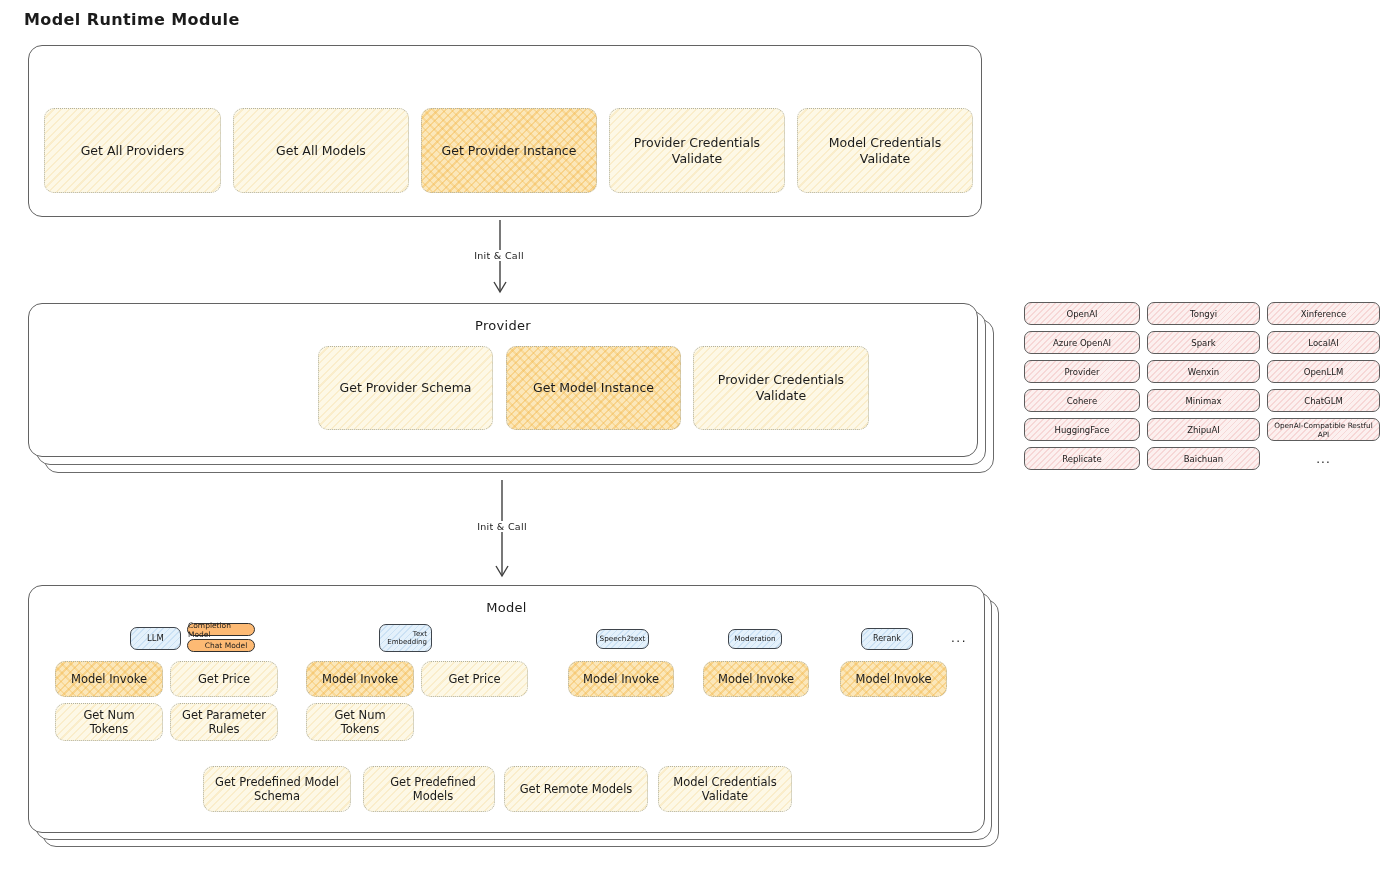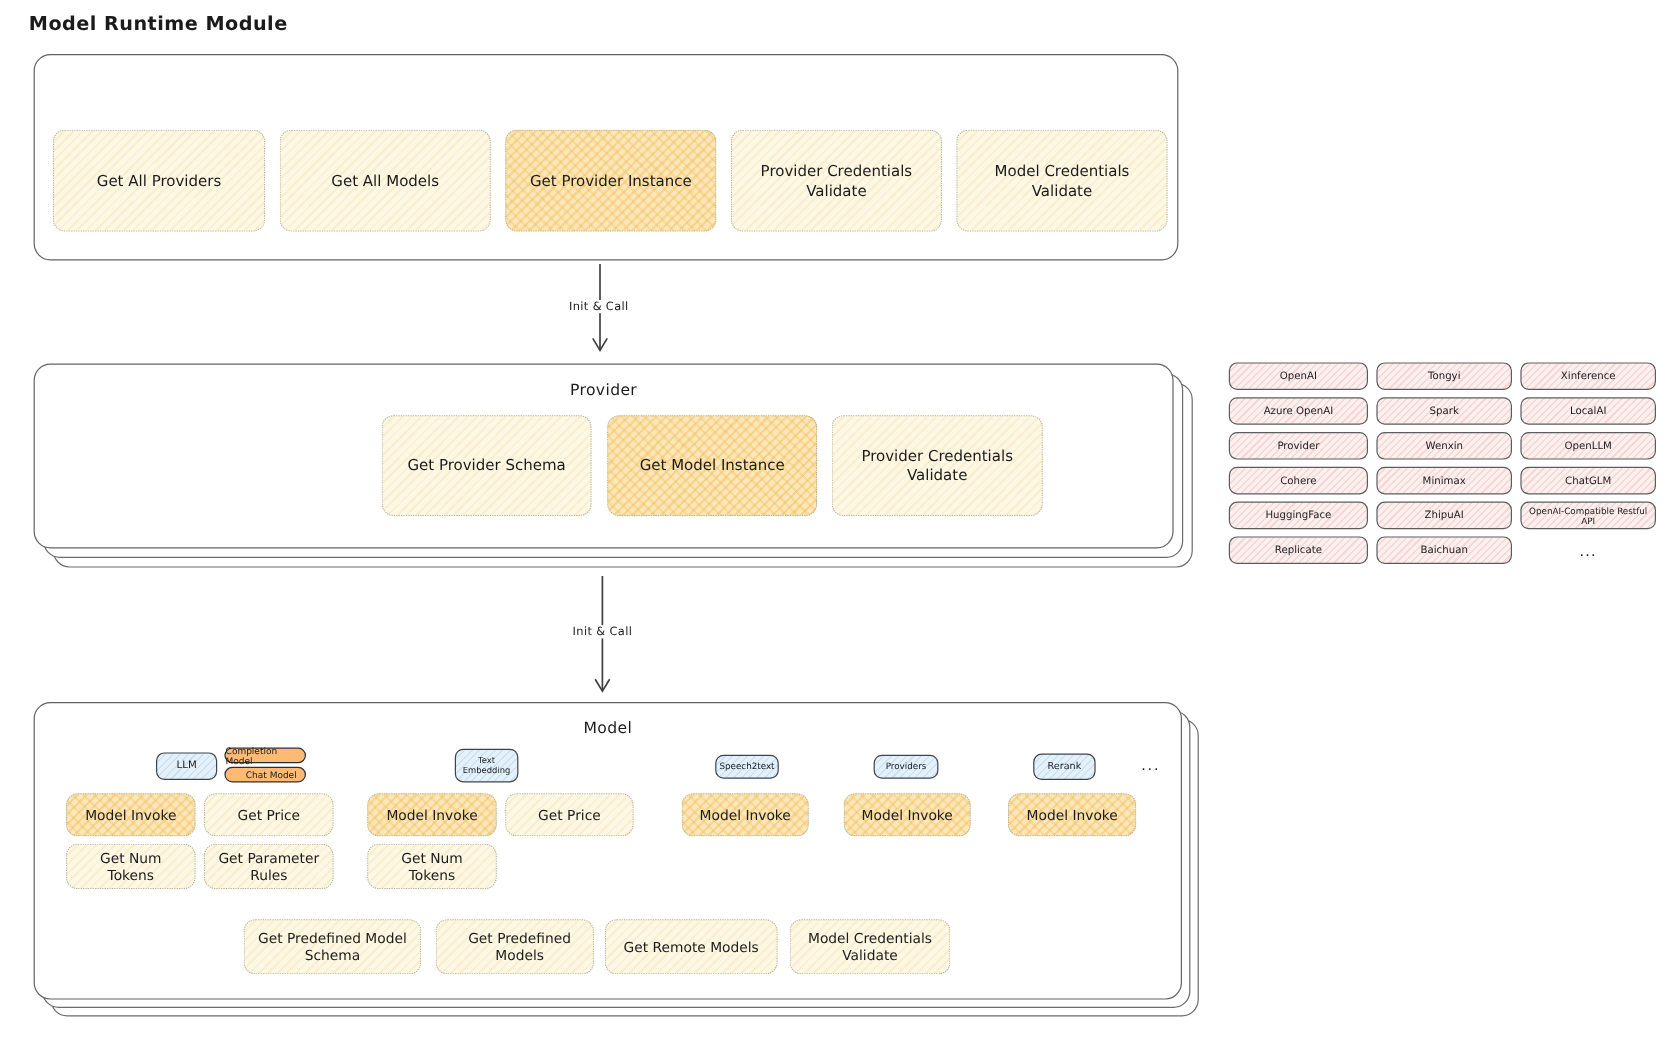--- a/index.html
+++ b/index.html
@@ -110,23 +110,23 @@
 <div class="arrow-label" style="left:452px; top:521px; width:100px;">Init &amp; Call</div>
 
 <div class="stack" style="left:42px; top:599px; width:957px; height:248px;"></div>
 <div class="stack" style="left:35px; top:592px; width:957px; height:248px;"></div>
 <div class="container" style="left:28px; top:585px; width:957px; height:248px;">
   <div class="box-title" style="top:14px;">Model</div>
 
   <div class="pill-blue" style="left:101px; top:41px; width:51px; height:23px; font-size:8.5px;">LLM</div>
   <div class="pill-white" style="left:158px; top:37px; width:68px; height:13px;">Completion Model</div>
   <div class="pill-white" style="left:158px; top:53px; width:68px; height:13px;padding-left:10px;">Chat Model</div>
-  <div class="pill-blue" style="left:350px; top:38px; width:53px; height:26px; font-size:7px; padding:13px 4px;">Text Embedding</div>
+  <div class="pill-blue" style="left:350px; top:38px; width:53px; height:26px; font-size:7px; padding:13px 4px;text-align:right;">Text Embedding</div>
   <div class="pill-blue" style="left:567px; top:43px; width:53px; height:20px; font-size:7.3px;">Speech2text</div>
-  <div class="pill-blue" style="left:699px; top:43px; width:54px; height:20px; font-size:7.3px;">Providers</div>
+  <div class="pill-blue" style="left:699px; top:43px; width:54px; height:20px; font-size:7.3px;">Moderation</div>
   <div class="pill-blue" style="left:832px; top:42px; width:52px; height:22px; font-size:8px;">Rerank</div>
   <div class="dots" style="left:922px; top:45px;">...</div>
 
   <div class="btn hl sm" style="left:26px; top:75px; width:108px; height:36px;">Model Invoke</div>
   <div class="btn sm" style="left:141px; top:75px; width:108px; height:36px;">Get Price</div>
   <div class="btn hl sm" style="left:277px; top:75px; width:108px; height:36px;">Model Invoke</div>
   <div class="btn sm" style="left:392px; top:75px; width:107px; height:36px;">Get Price</div>
   <div class="btn hl sm" style="left:539px; top:75px; width:106px; height:36px;">Model Invoke</div>
   <div class="btn hl sm" style="left:674px; top:75px; width:106px; height:36px;">Model Invoke</div>
   <div class="btn hl sm" style="left:811px; top:75px; width:107px; height:36px;">Model Invoke</div>

